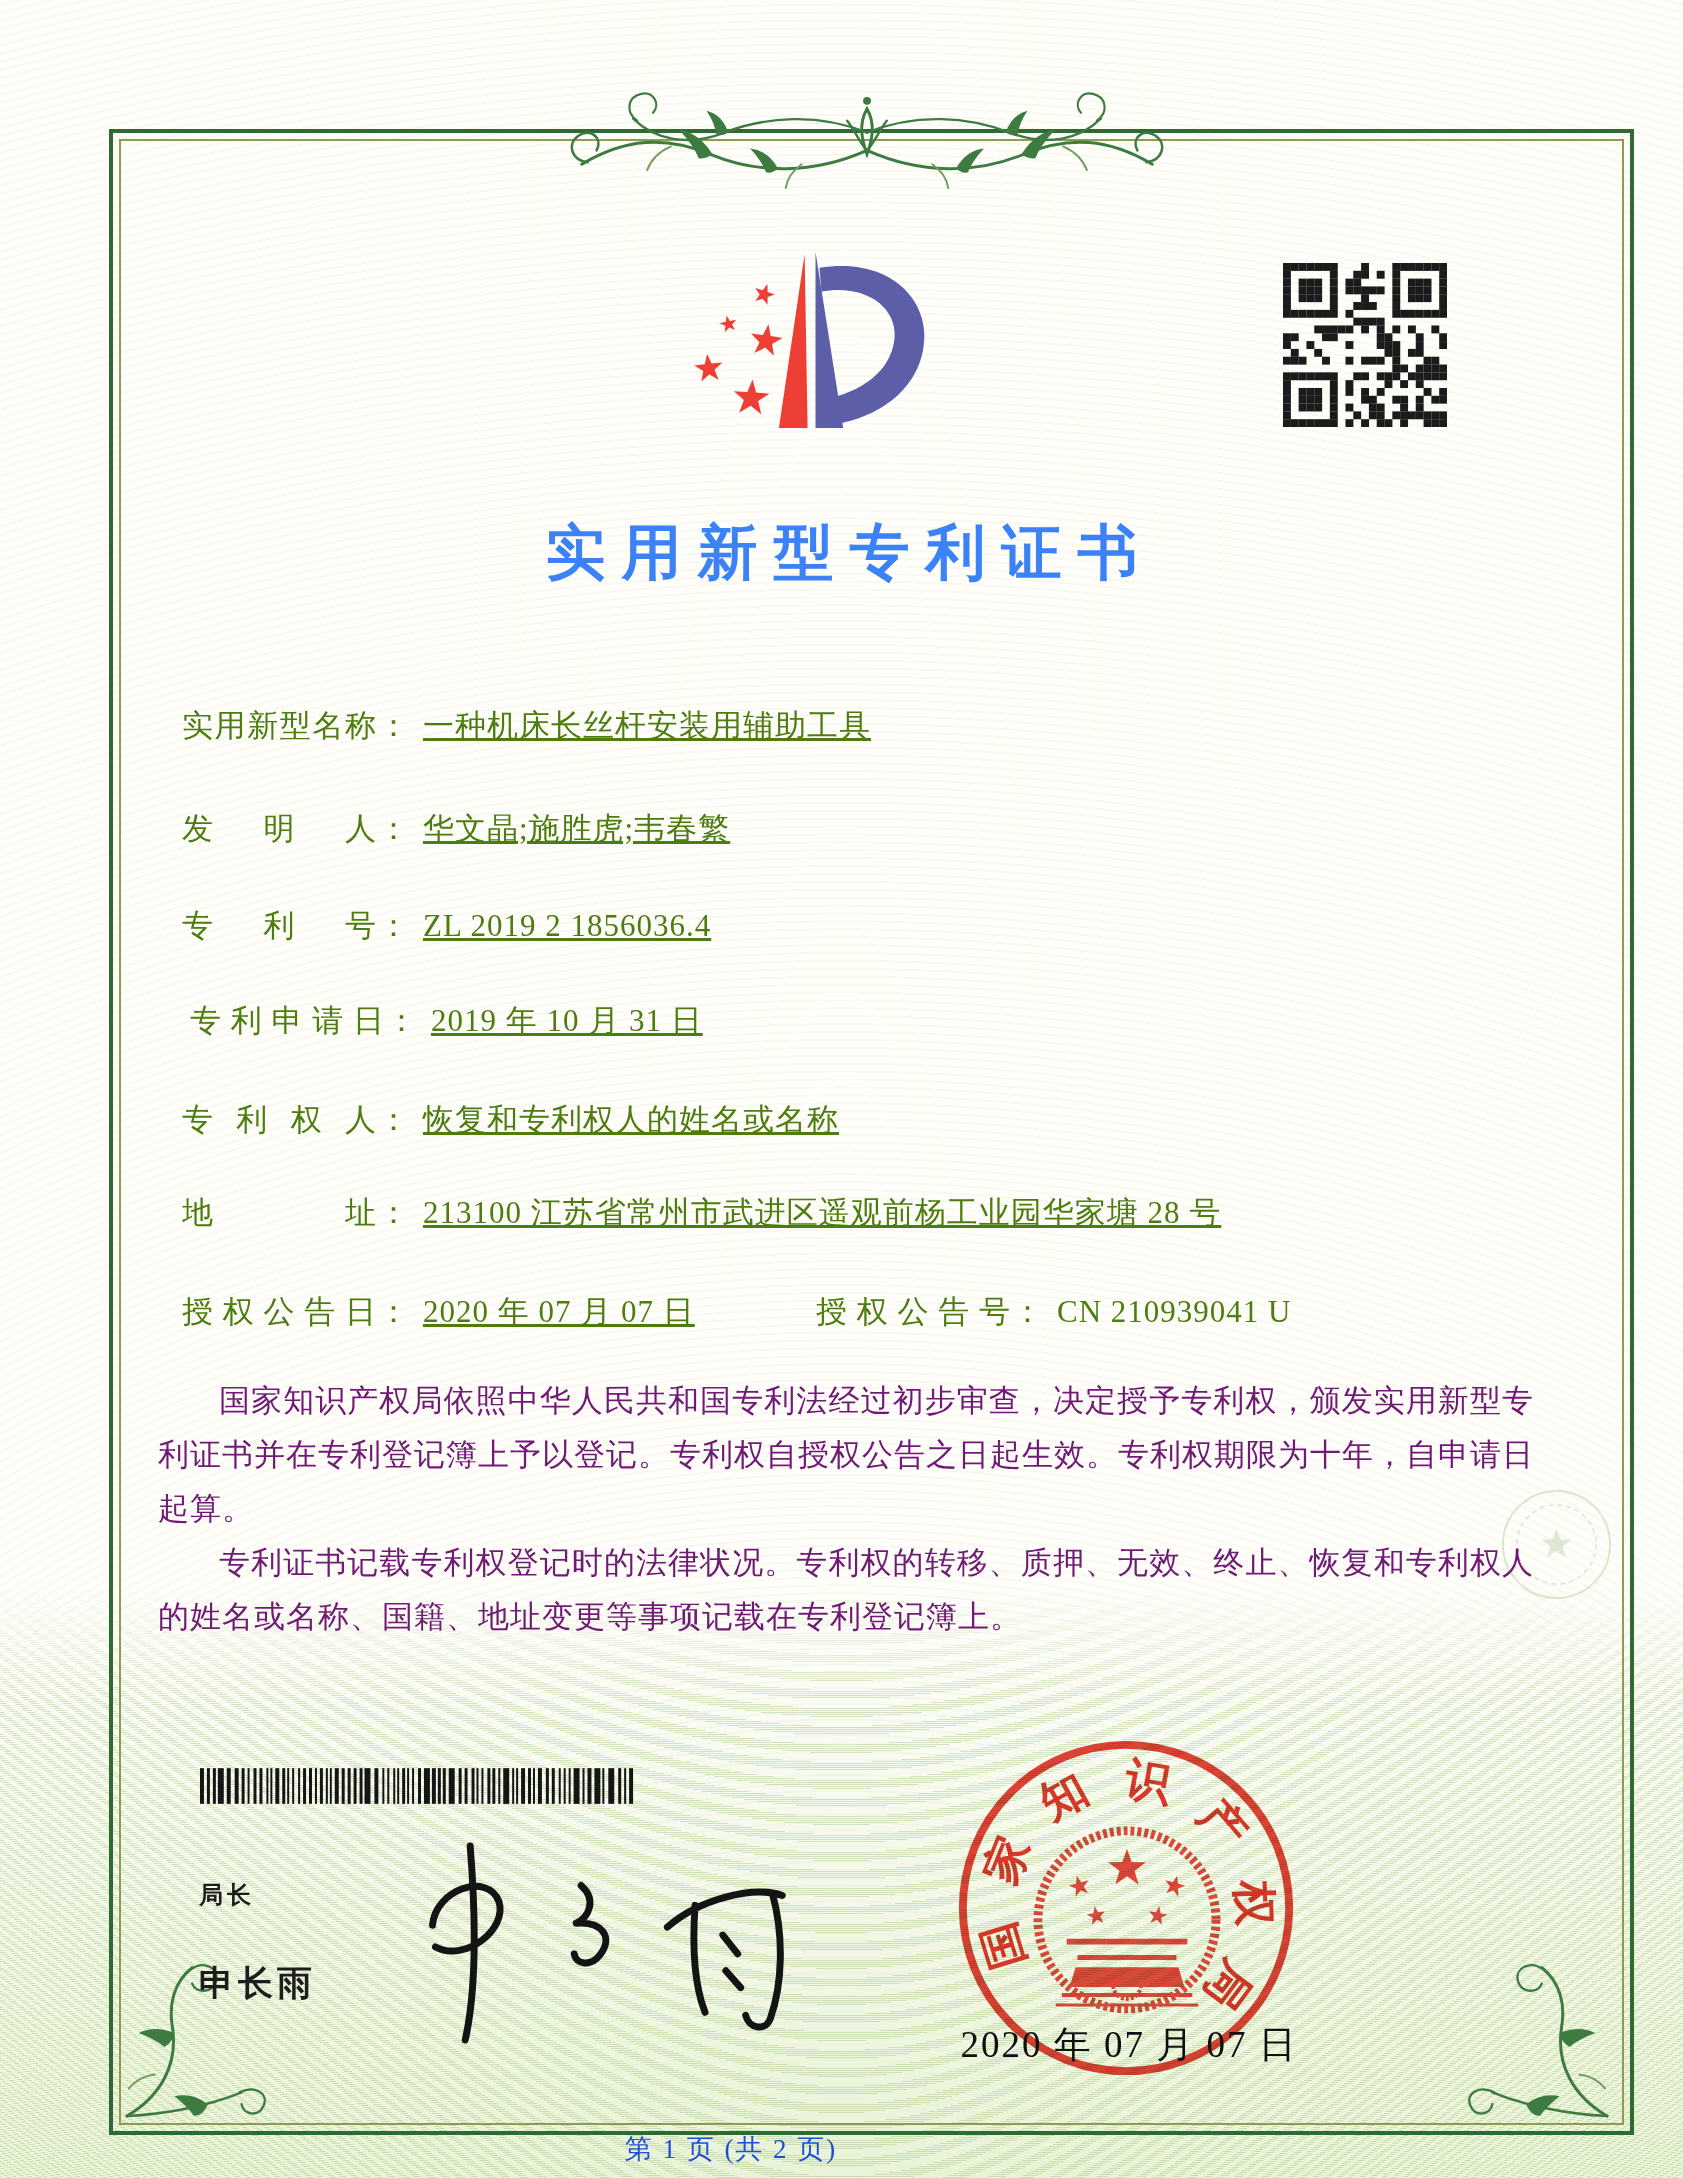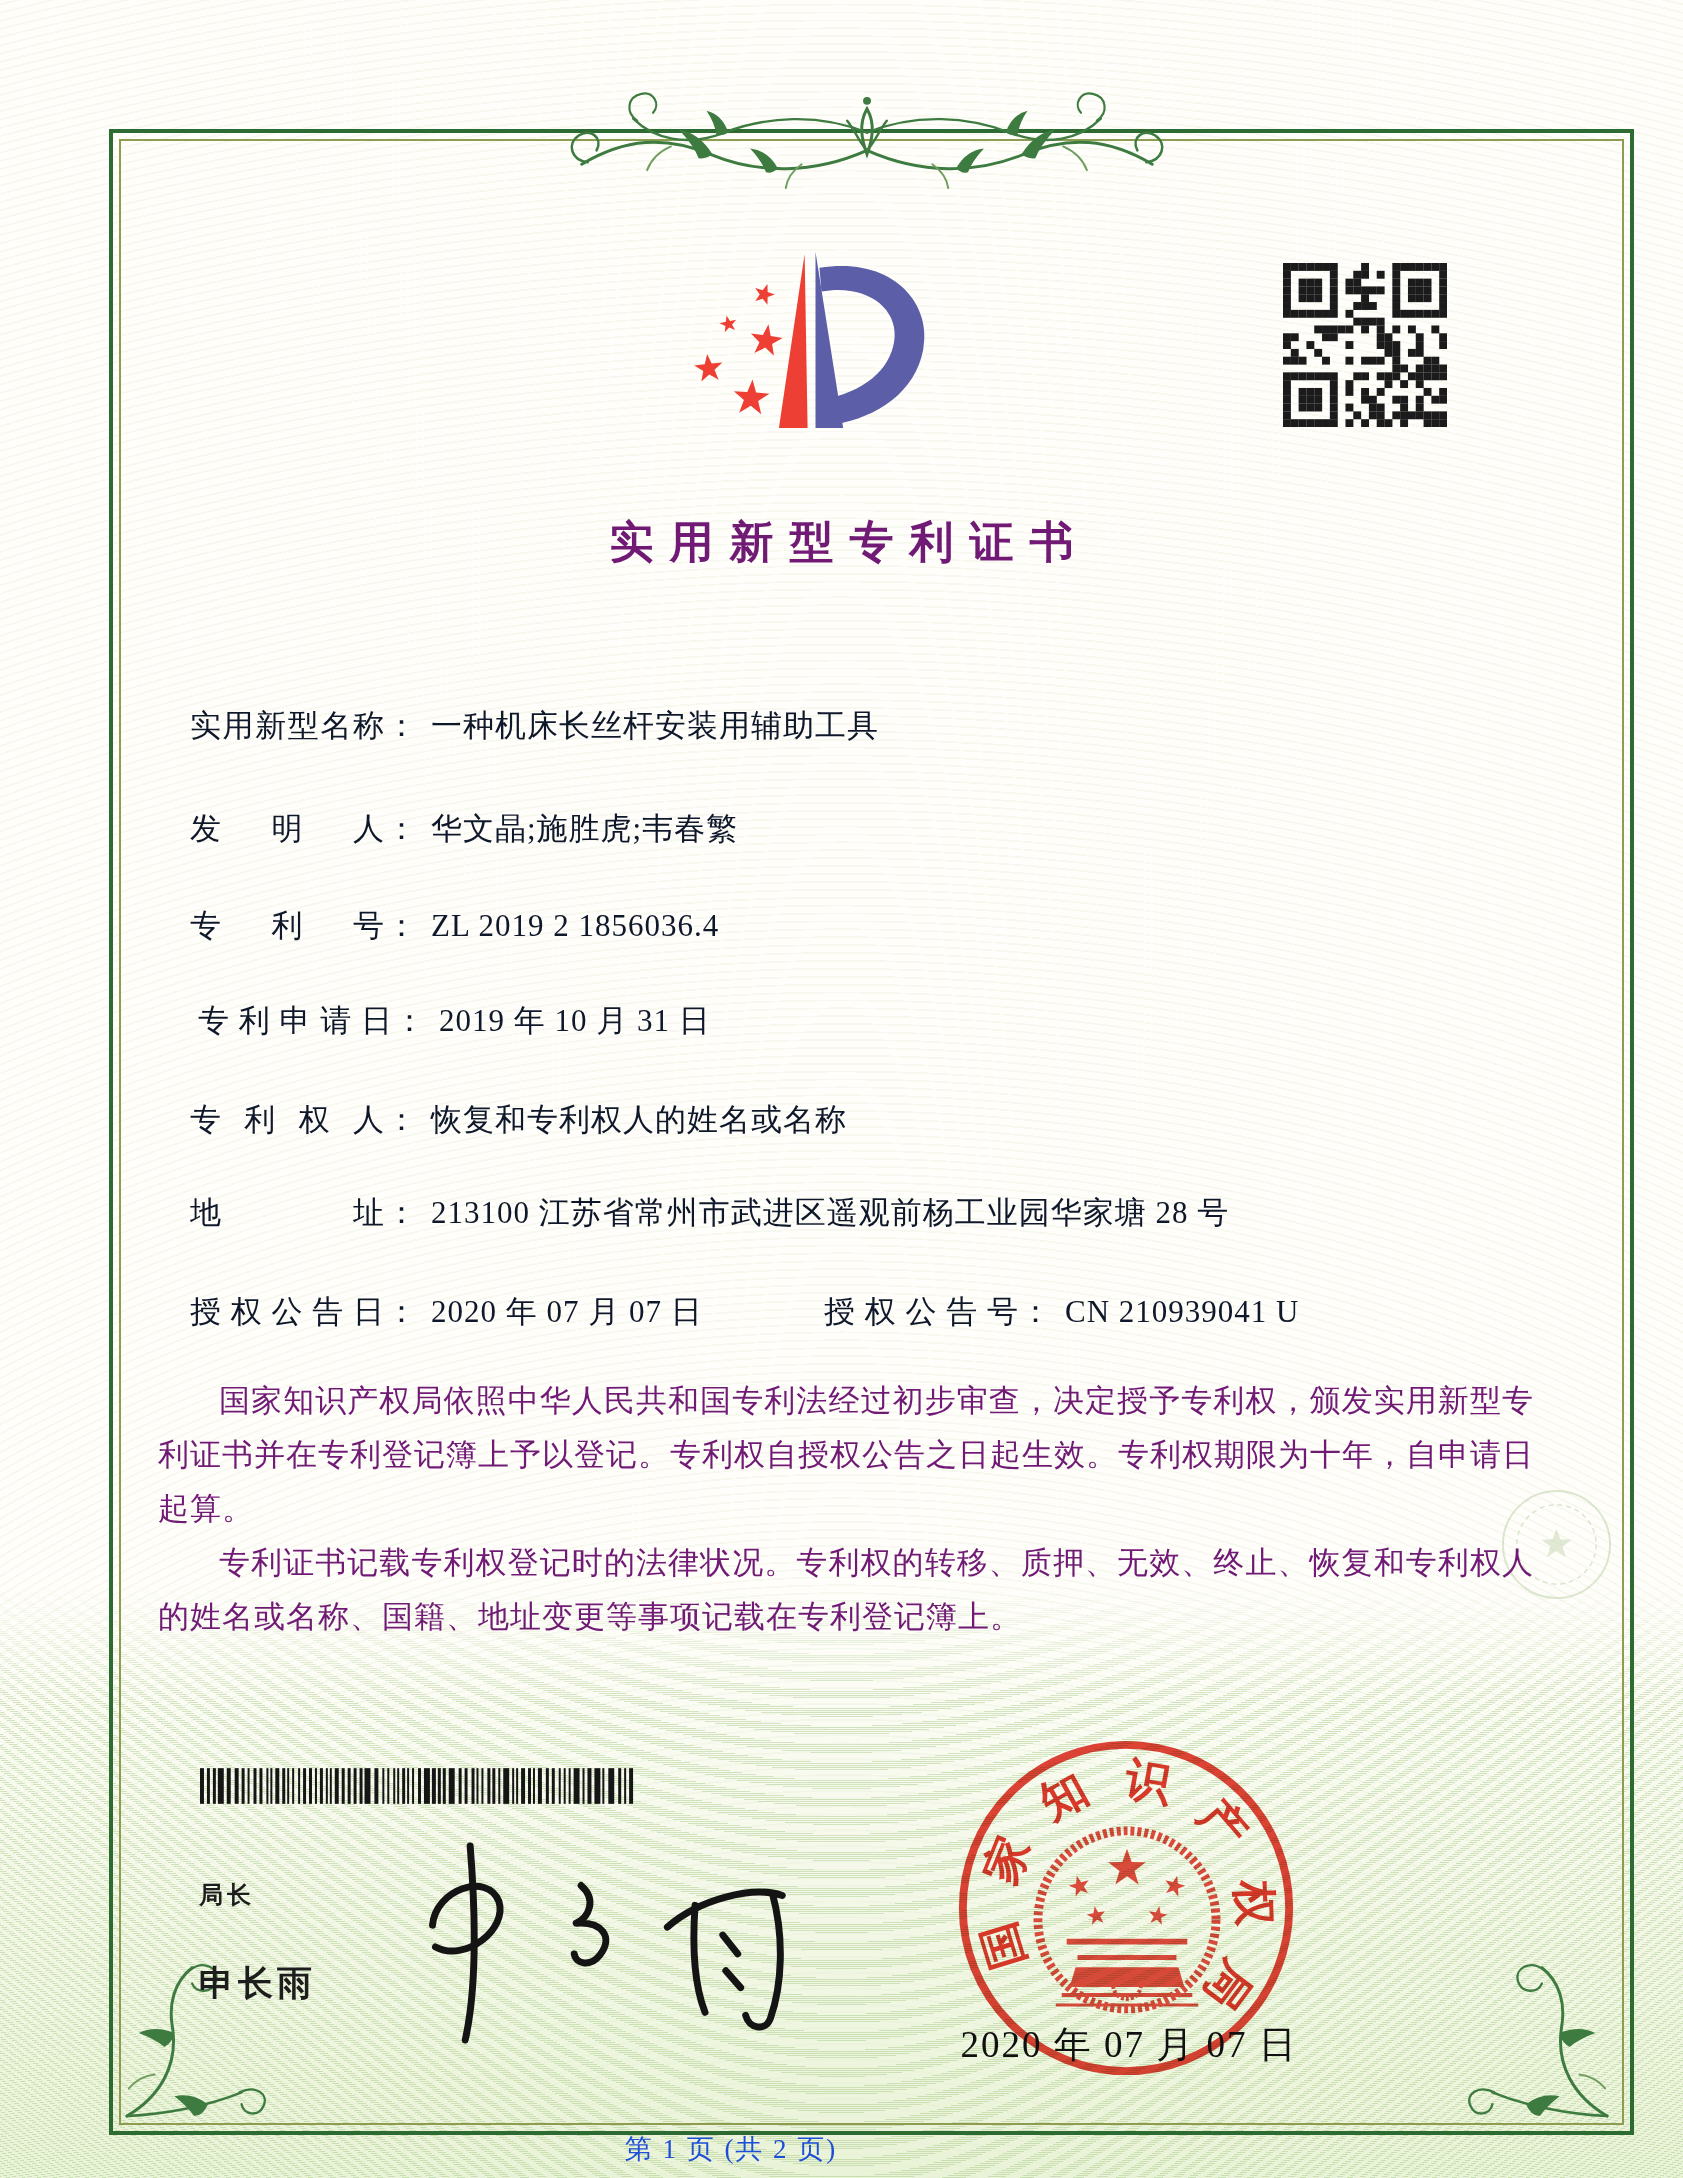--- a/index.html
+++ b/index.html
@@ -32,23 +32,23 @@
     border:4px solid var(--border-green,#2e6b33);z-index:1;
   }
   .frame-inner{
     position:absolute;inset:6px;
     border:2px solid var(--inner-line,#8e9c52);
   }
   .abs{position:absolute;z-index:2;}
   .cert-no{left:173px;top:255px;font-size:33px;letter-spacing:3px;color:#242424;}
   .doc-title{
     left:0;right:0;top:513px;text-align:center;
-    font-size:44px;font-weight:700;letter-spacing:16px;text-indent:16px;color:#701a75;
-  }
-  .field-row{left:190px;font-size:31px;white-space:nowrap;color:#0f172a;}
+    font-size:60px;font-weight:700;letter-spacing:16px;text-indent:16px;color:#3b82f6;
+  }
+  .field-row{left:182px;font-size:31px;white-space:nowrap;color:#4d7c0f;text-decoration:underline;}
   .field-label{
     display:inline-block;width:194px;vertical-align:bottom;
     text-align:justify;text-align-last:justify;
   }
   .field-colon{display:inline-block;margin-left:2px;}
   .field-value{margin-left:14px;letter-spacing:1px;}
   .field-group2{position:absolute;left:634px;top:0;white-space:nowrap;}
   .body-text{
     left:158px;top:1374px;width:1376px;font-size:31px;line-height:54px;
     text-align:justify;color:#701a75;letter-spacing:1px;z-index:2;position:absolute;

